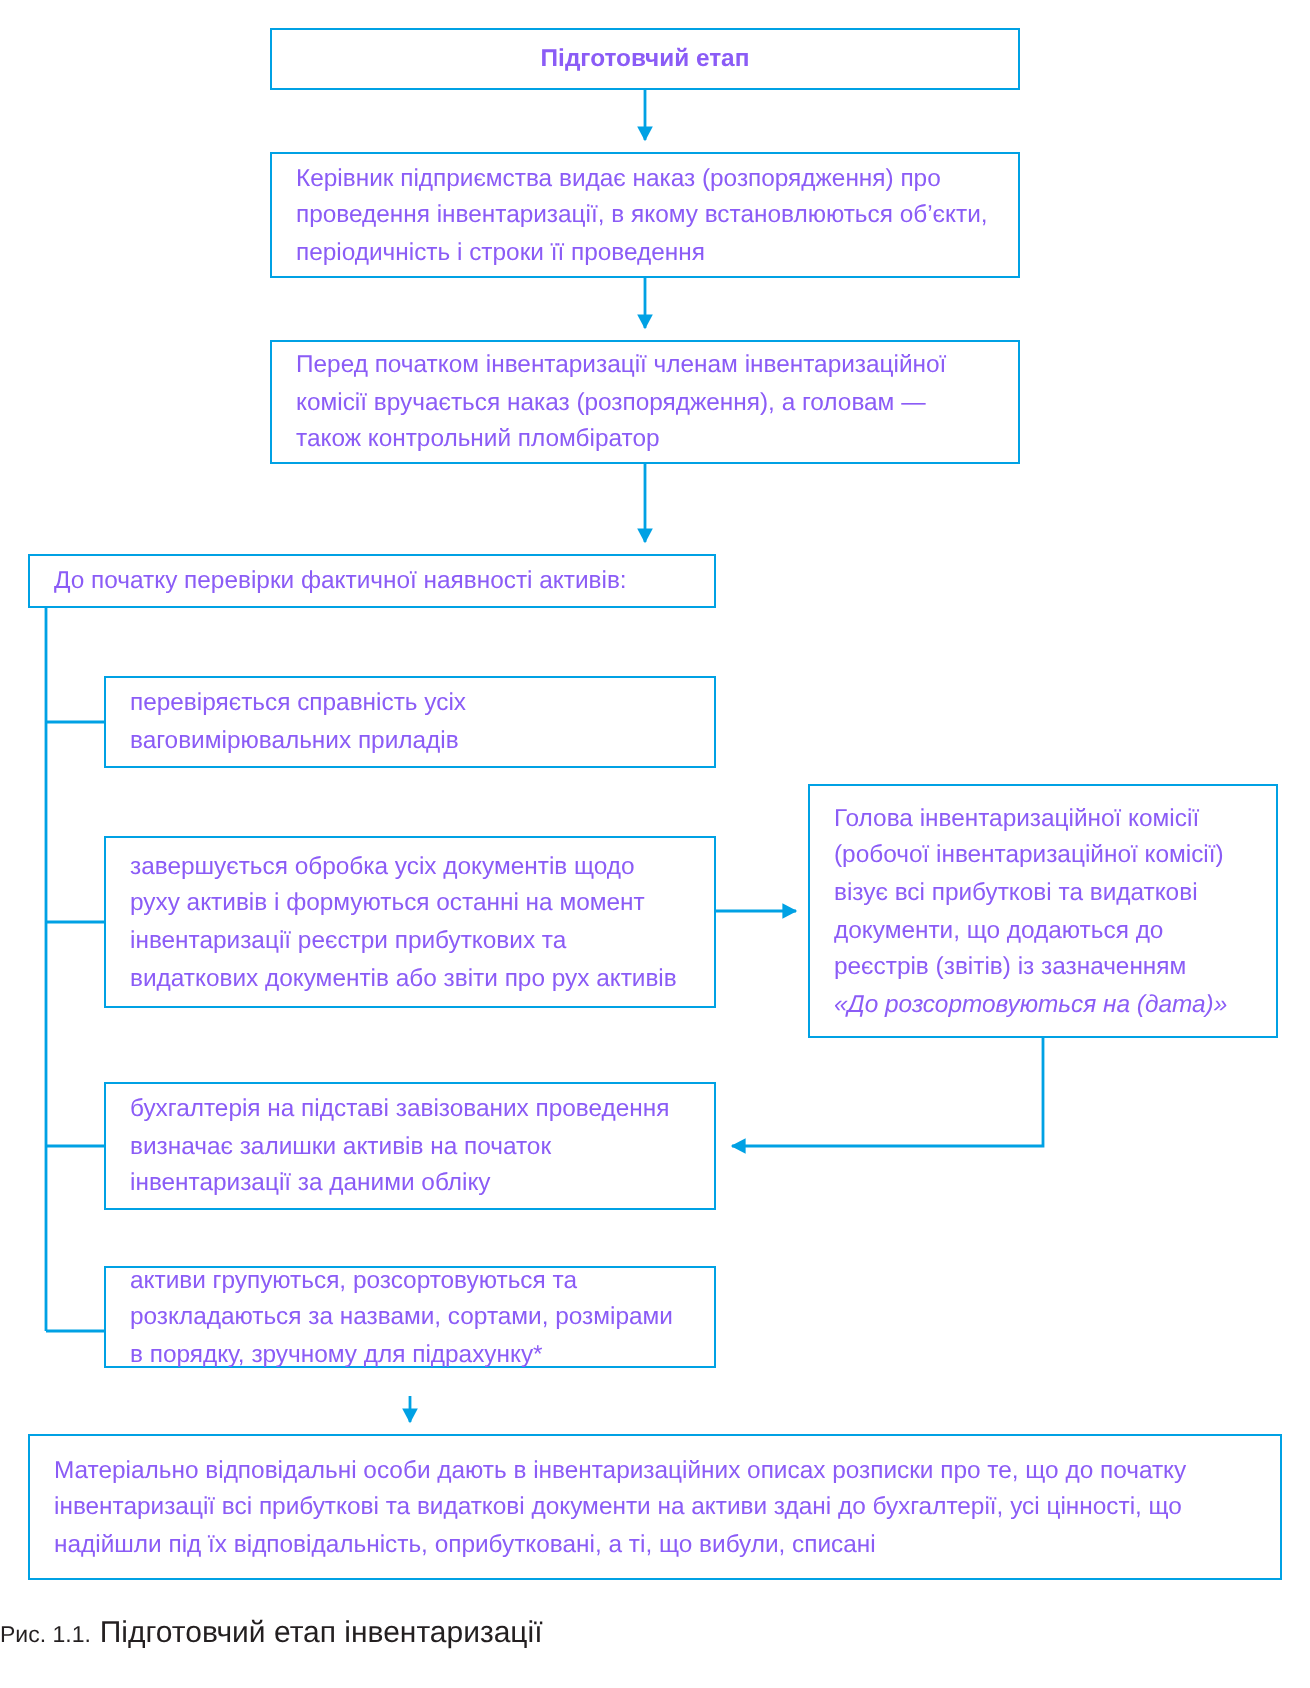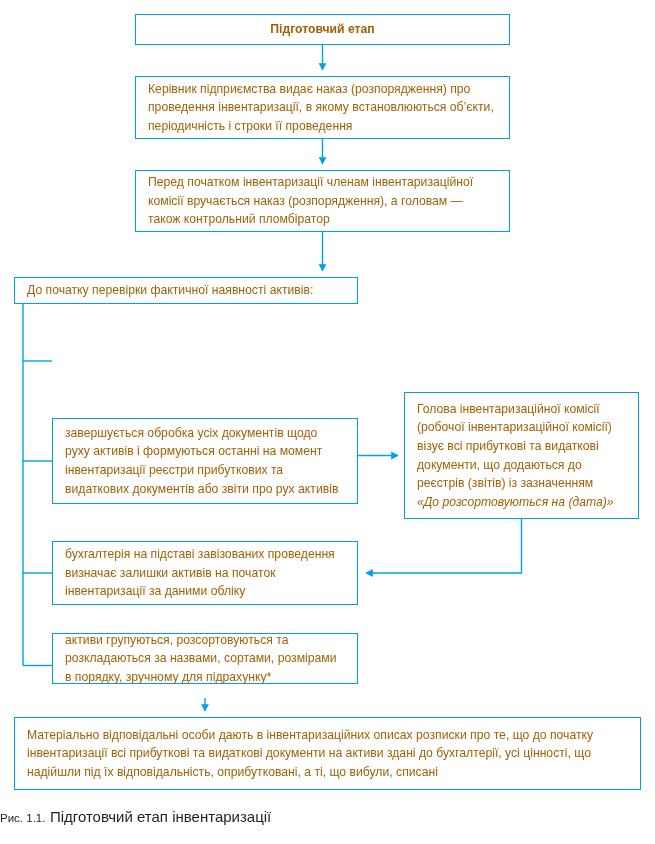--- a/index.html
+++ b/index.html
@@ -44,21 +44,21 @@
     z-index: 2;
     display: flex;
     flex-direction: column;
     justify-content: center;
   }
   .box .txt {
     display: block;
     padding: 0 12px;
     font-size: 12.2px;
     line-height: 1.52;
-    color: #a16207;
+    color: #8b5cf6;
     white-space: pre-line;
   }
   .box.title-box {
     align-items: center;
     justify-content: center;
   }
   .box.title-box .txt {
     font-weight: bold;
     text-align: center;
     padding: 0 10px;
@@ -150,20 +150,23 @@
   </div>
 
   <div class="box" id="box-before-start">
     <span class="txt">Перед початком інвентаризації членам інвентаризаційної комісії вручається наказ (розпорядження), а головам — також контрольний пломбіратор</span>
   </div>
 
   <div class="box" id="box-pre-check">
     <span class="txt">До початку перевірки фактичної наявності активів:</span>
   </div>
 
+  <div class="box" id="box-scales">
+    <span class="txt">перевіряється справність усіх ваговимірювальних приладів</span>
+  </div>
 
   <div class="box" id="box-docs">
     <span class="txt">завершується обробка усіх документів щодо руху активів і формуються останні на момент інвентаризації реєстри прибуткових та видаткових документів або звіти про рух активів</span>
   </div>
 
   <div class="box" id="box-chair">
     <span class="txt">Голова інвентаризаційної комісії (робочої інвентаризаційної комісії) візує всі прибуткові та видаткові документи, що додаються до реєстрів (звітів) із зазначенням</span>
     <span class="txt italic-line">«До розсортовуються на (дата)»</span>
   </div>
 

